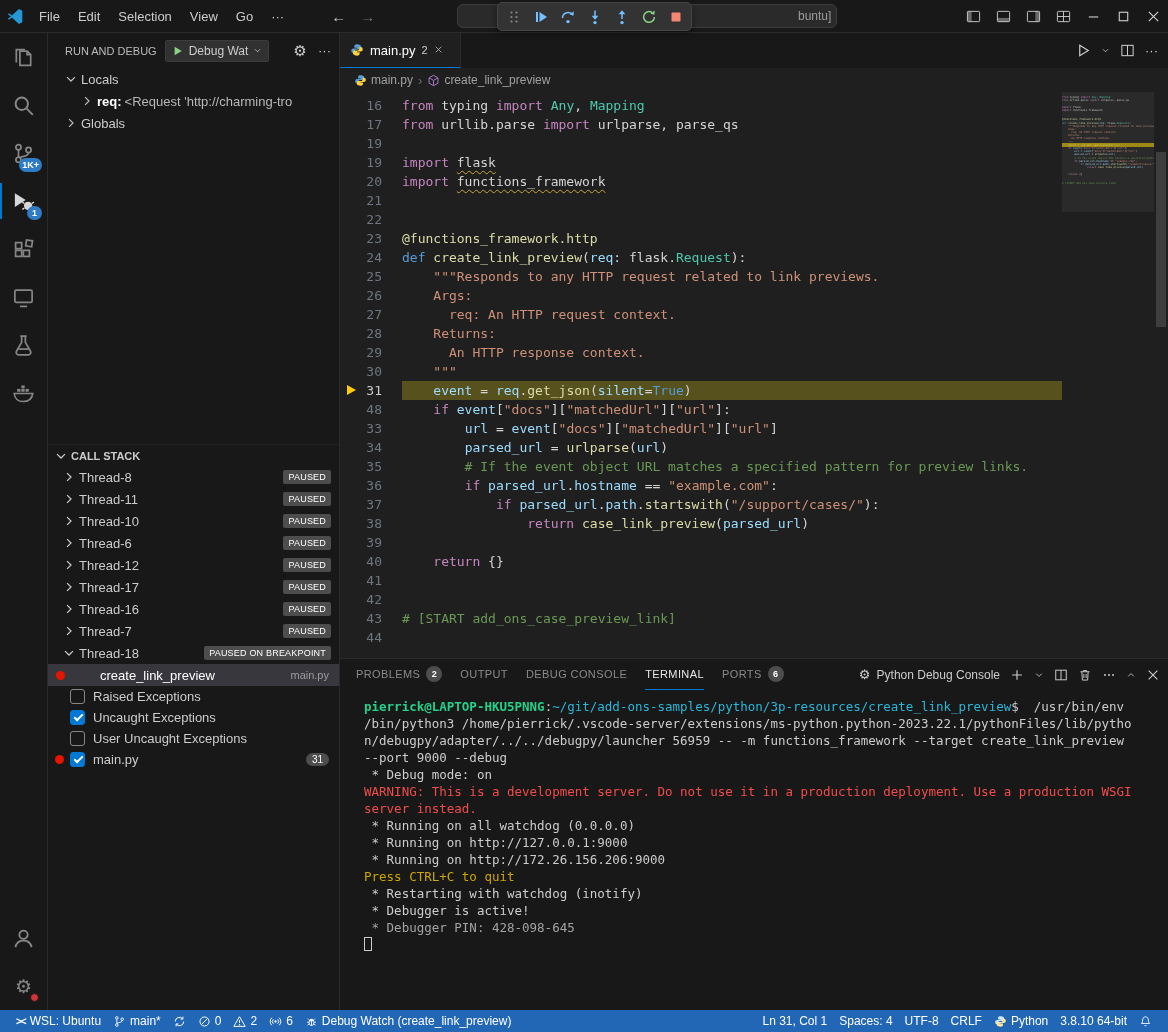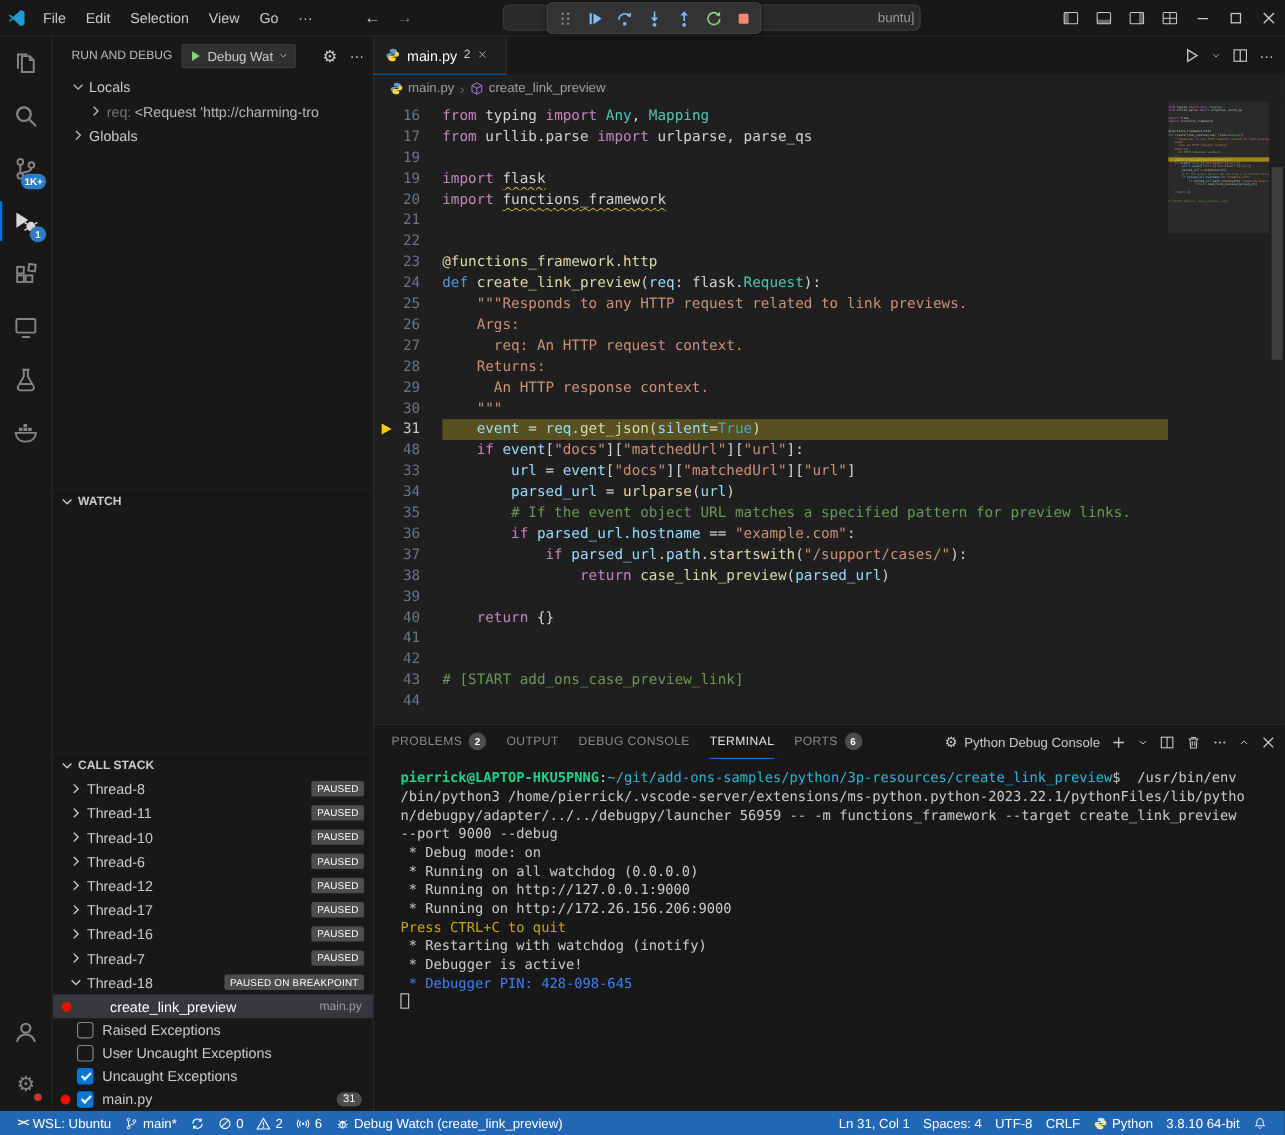--- a/index.html
+++ b/index.html
@@ -49,21 +49,21 @@
   .sb-title { font-size:11px; color:#bbbbbb; white-space:nowrap; }
   .picker { height:22px; background:#313131; border:1px solid #3c3c3c; border-radius:2px; display:flex; align-items:center; gap:5px; padding:0 6px; font-size:12px; color:#cccccc; }
   .picker .ic { width:12px; height:12px; }
   .sb-head-act { display:flex; gap:10px; margin-left:auto; color:#cccccc; align-items:center; }
   .section { display:flex; flex-direction:column; overflow:hidden; }
   .sec-head { height:22px; display:flex; align-items:center; gap:3px; padding-left:6px; font-size:11px; font-weight:bold; color:#cccccc; flex:none; border-top:1px solid #222222; }
   .sec-head .ic { width:14px; height:14px; color:#cccccc; }
   .sec-body { flex:1; overflow:hidden; }
   .tree-row { height:22px; display:flex; align-items:center; gap:3px; font-size:13px; color:#cccccc; white-space:nowrap; overflow:hidden; }
   .tree-row .ic { width:14px; height:14px; color:#bdbdbd; }
-  .var-name { color:#737373; }
+  .var-name { color:#ffffff;font-weight:bold; }
   .var-val { color:#b8b8b8; }
   .thread-row { height:22px; display:flex; align-items:center; padding-left:14px; gap:3px; font-size:13px; }
   .thread-row .ic { width:14px; height:14px; }
   .pill { margin-left:auto; margin-right:8px; background:#4d4d4d; color:#ffffff; font-size:9px; padding:2px 5px; border-radius:2px; white-space:nowrap; letter-spacing:.2px; }
   .frame-row { height:22px; background:#37373d; display:flex; align-items:center; padding-left:52px; font-size:13px; color:#ffffff; position:relative; }
   .frame-file { margin-left:auto; margin-right:10px; color:#9d9d9d; font-size:11px; }
   .dot-red { width:9px; height:9px; border-radius:50%; background:#e51400; flex:none; }
   .frame-row .dot-red { position:absolute; left:8px; }
   .bp-row { height:21px; display:flex; align-items:center; gap:8px; padding-left:22px; font-size:13px; position:relative; }
   .bp-row .dot-red { position:absolute; left:7px; }
@@ -419,31 +419,20 @@
               <span class="ic">
                 <svg viewBox="0 0 16 16">
                   <path d="M5.8 3.5 10.3 8l-4.5 4.5" fill="none" stroke="currentColor" stroke-width="1.4"></path>
                 </svg>
               </span>
               <span>Globals</span>
             </div>
           </div>
       </div>
 
-      <div class="section" style="flex:1">
-        <div class="sec-head">
-          <span class="ic">
-              <svg viewBox="0 0 16 16">
-                <path d="M3.5 5.8 8 10.3l4.5-4.5" fill="none" stroke="currentColor" stroke-width="1.4"></path>
-              </svg>
-            </span>
-          <span>WATCH</span>
-        </div>
-        <div class="sec-body"></div>
-      </div>
 
       <div class="section">
         <div class="sec-head">
           <span class="ic">
               <svg viewBox="0 0 16 16">
                 <path d="M3.5 5.8 8 10.3l4.5-4.5" fill="none" stroke="currentColor" stroke-width="1.4"></path>
               </svg>
             </span>
           <span>CALL STACK</span>
         </div>
@@ -537,26 +526,26 @@
           </div>
       </div>
 
       <div class="section">
         <div class="sec-body" id="breakpoints-body">
             <div class="bp-row">
               <span class="cb"></span>
               <span>Raised Exceptions</span>
             </div>
             <div class="bp-row">
+              <span class="cb on"></span>
+              <span>Uncaught Exceptions</span>
+            </div>
+            <div class="bp-row">
               <span class="cb"></span>
               <span>User Uncaught Exceptions</span>
-            </div>
-            <div class="bp-row">
-              <span class="cb on"></span>
-              <span>Uncaught Exceptions</span>
             </div>
             <div class="bp-row">
               <span class="dot-red"></span>
               <span class="cb on"></span>
               <span>main.py</span>
               <span class="bp-badge">31</span>
             </div>
           </div>
       </div>
     </div>
@@ -745,27 +734,28 @@
                       <path d="M3 3l10 10M13 3 3 13" stroke="currentColor" stroke-width="1.3"></path>
                     </svg>
                   </span>
                 </span>
               </span>
           </div>
         </div>
         <div class="terminal" id="terminal">
             <div class="tline"><span style="color: rgb(35, 209, 139); font-weight: bold;">pierrick@LAPTOP-HKU5PNNG</span><span style="color: rgb(204, 204, 204);">:</span><span style="color: rgb(41, 184, 219);">~/git/add-ons-samples/python/3p-resources/create_link_preview</span><span style="color: rgb(204, 204, 204);">$  /usr/bin/env /bin/python3 /home/pierrick/.vscode-server/extensions/ms-python.python-2023.22.1/pythonFiles/lib/python/debugpy/adapter/../../debugpy/launcher 56959 -- -m functions_framework --target create_link_preview --port 9000 --debug</span></div>
             <div class="tline"><span style="color: rgb(204, 204, 204);"> * Debug mode: on</span></div>
+            <div class="tline"><span style="color: rgb(241, 76, 76);">WARNING: This is a development server. Do not use it in a production deployment. Use a production WSGI server instead.</span></div>
             <div class="tline"><span style="color: rgb(204, 204, 204);"> * Running on all watchdog (0.0.0.0)</span></div>
             <div class="tline"><span style="color: rgb(204, 204, 204);"> * Running on http://127.0.0.1:9000</span></div>
             <div class="tline"><span style="color: rgb(204, 204, 204);"> * Running on http://172.26.156.206:9000</span></div>
             <div class="tline"><span style="color: rgb(204, 167, 0);">Press CTRL+C to quit</span></div>
             <div class="tline"><span style="color: rgb(204, 204, 204);"> * Restarting with watchdog (inotify)</span></div>
             <div class="tline"><span style="color: rgb(204, 204, 204);"> * Debugger is active!</span></div>
-            <div class="tline"><span style="color: #3b82f6;"> * Debugger PIN: 428-098-645</span></div>
+            <div class="tline"><span style="color: #a3a3a3;"> * Debugger PIN: 428-098-645</span></div>
             <div class="tline"><span class="cursor-block"></span></div>
           </div>
       </div>
     </div>
   </div>
 
   <div class="statusbar">
     <div class="st-left" style="display:flex" id="status-left">
         <div class="st-item">
           <span class="remote-txt">&gt;&lt;</span>

